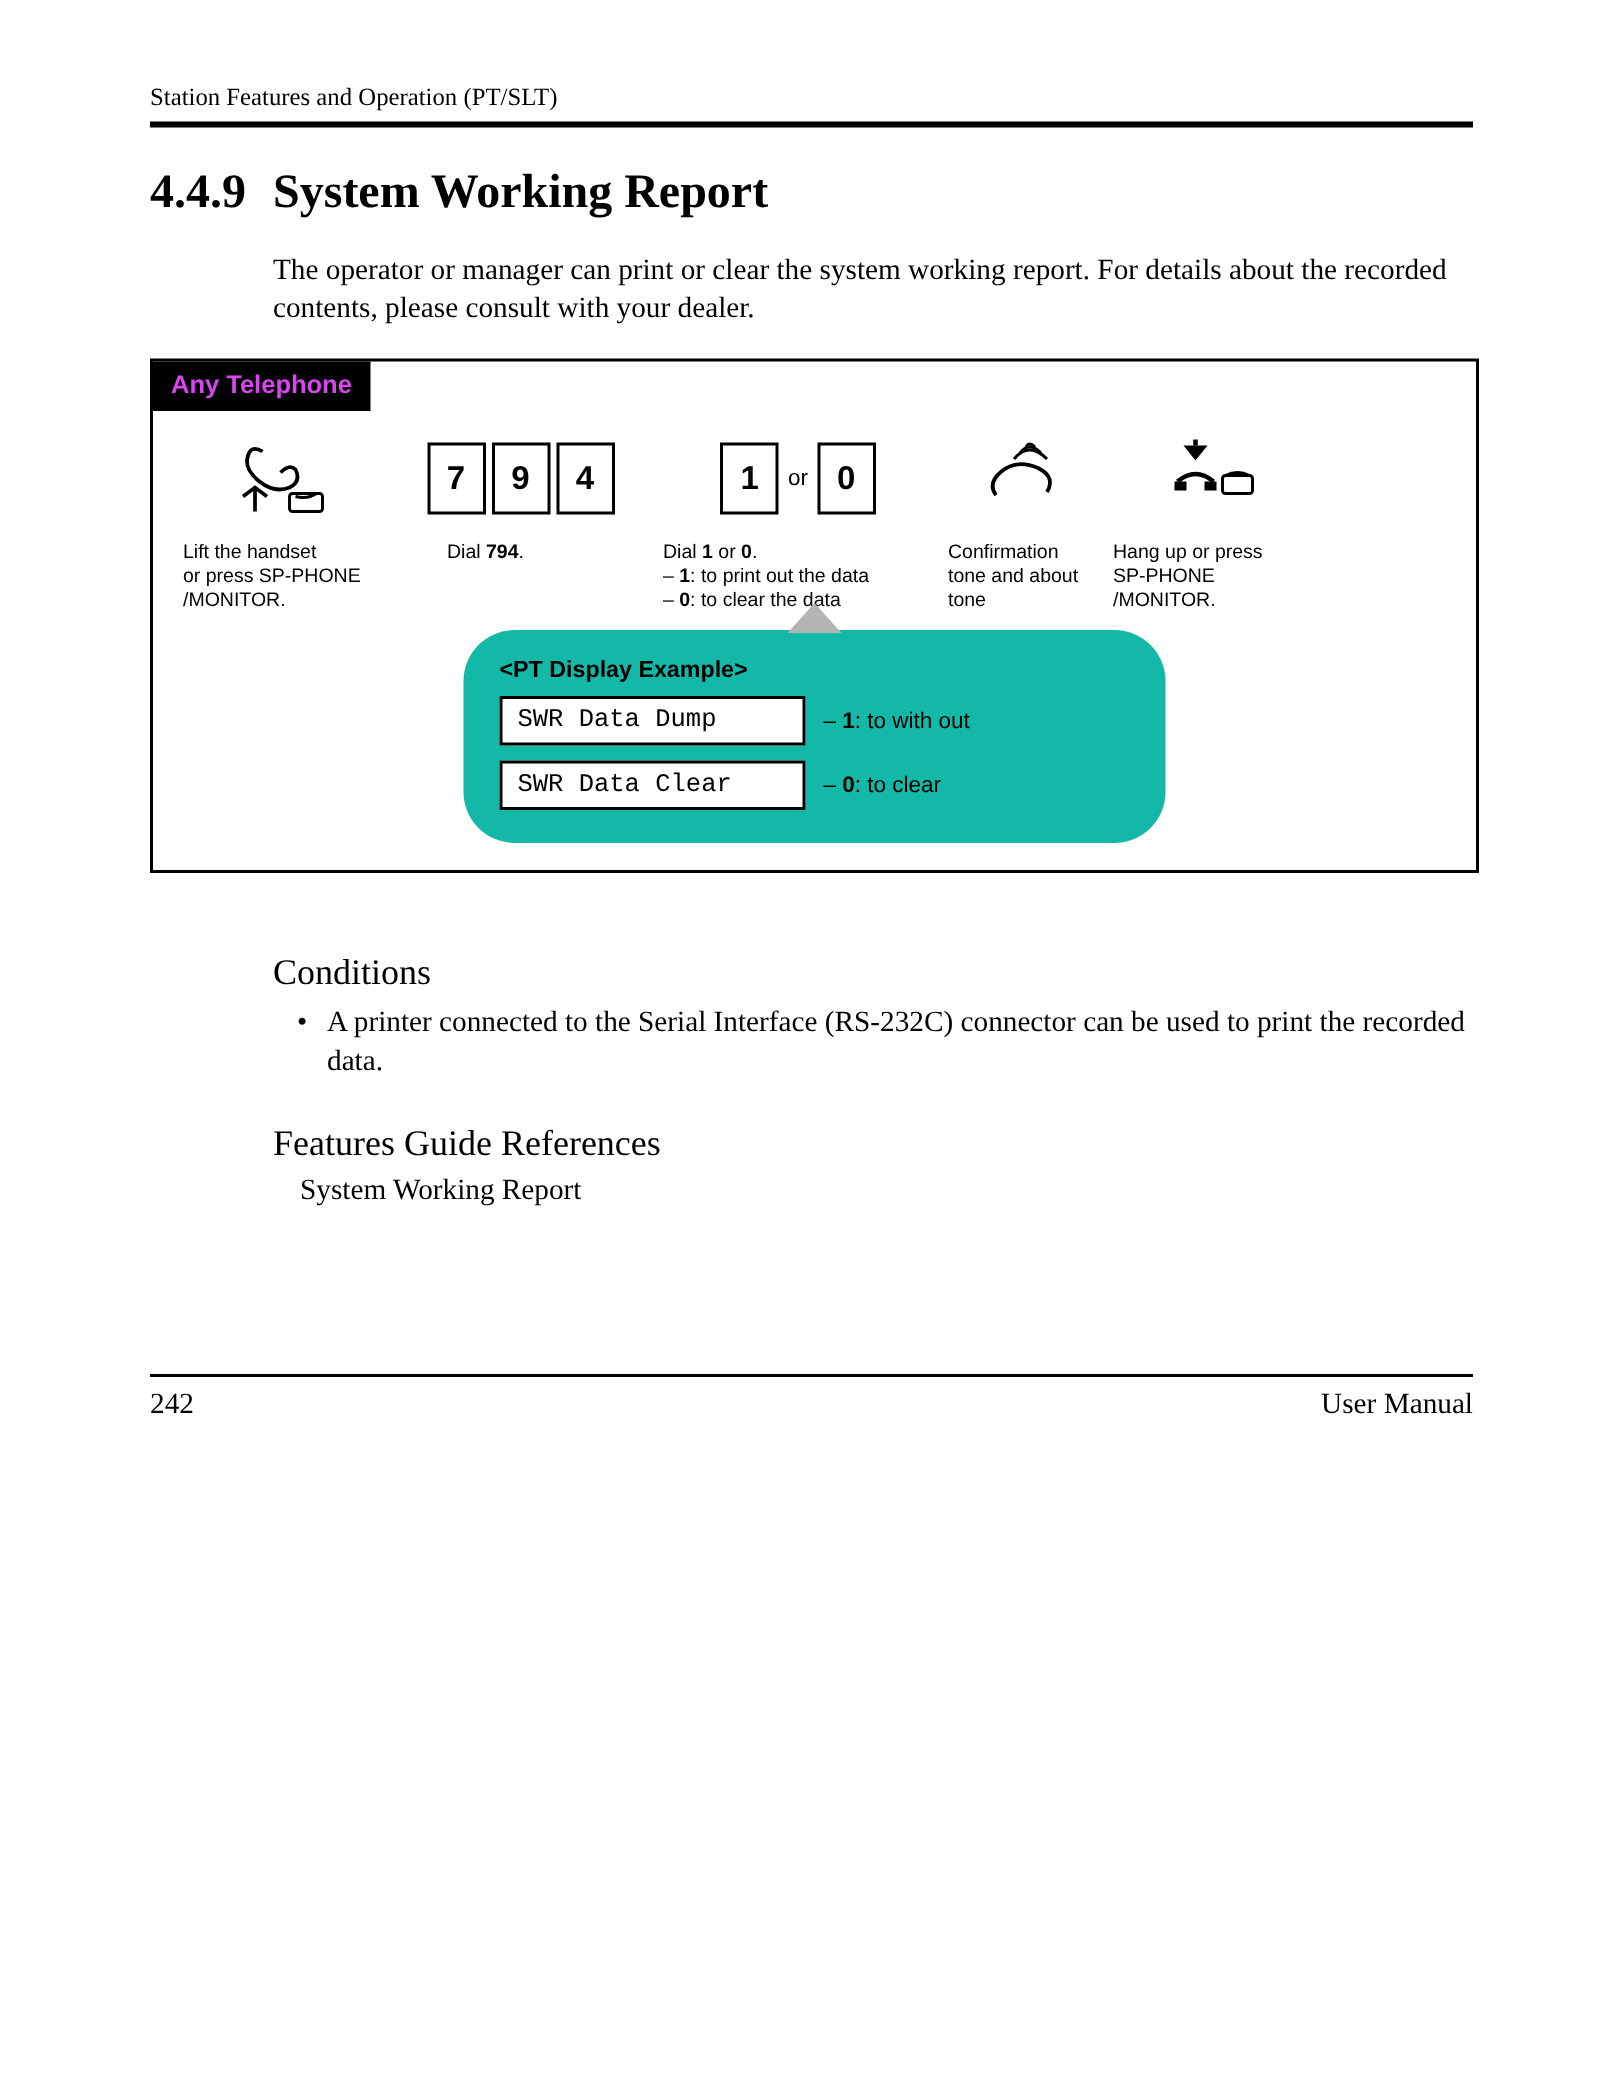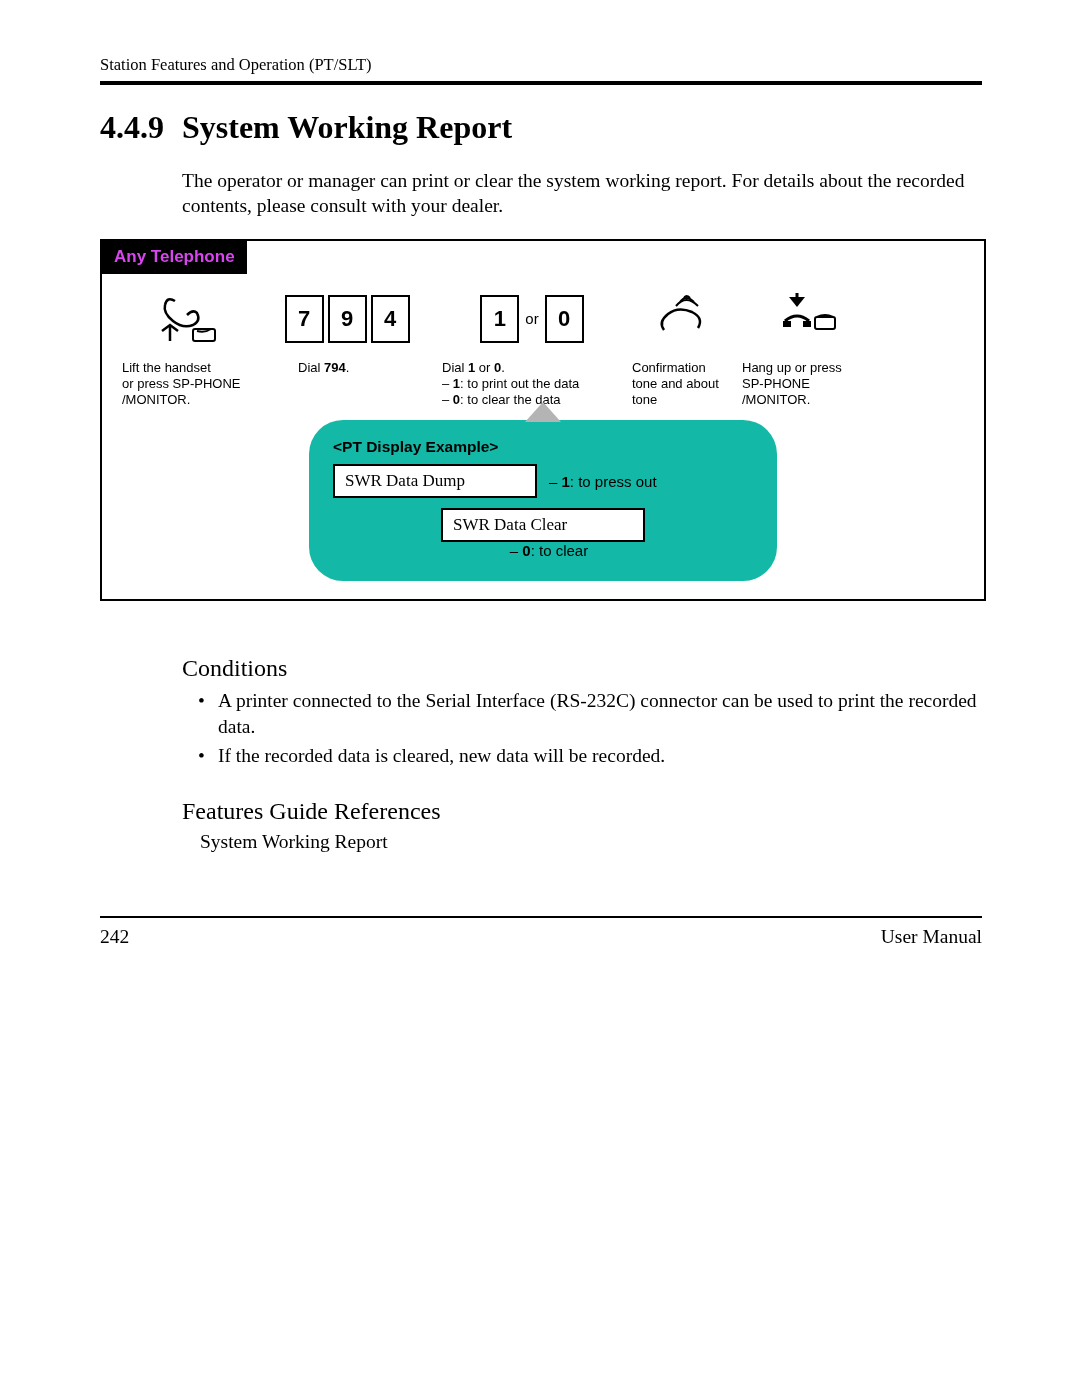--- a/index.html
+++ b/index.html
@@ -96,21 +96,21 @@
     transform: translateX(-50%);
     width: 0; height: 0;
     border-left: 18px solid transparent;
     border-right: 18px solid transparent;
     border-bottom: 20px solid #b4b4b4;
   }
   .pt-title { font-weight: bold; font-size: 15.5px; margin-bottom: 8px; }
   .pt-row { display:flex; align-items:center; margin-bottom:10px; }
   .pt-display {
     background:#fff; border:2px solid #000;
-    font-family: Liberation Serif, serif;
+    font-family: Liberation Mono, monospace;
     font-size: 17px;
     padding: 5px 10px;
     width: 180px;
   }
   .pt-label { font-size: 15px; margin-left: 12px; }
   .sub-heading {
     font-size: 24px;
     font-weight: normal;
     margin: 54px 0 6px 82px;
   }
@@ -244,37 +244,36 @@
         </div>
 
       </div>
 
       <div class="pt-panel">
         <div class="pt-pointer"></div>
         <div class="pt-title">&lt;PT Display Example&gt;</div>
         <div class="pt-row">
           <div class="pt-display">SWR Data Dump</div>
           <div class="pt-label">
-            <span>– </span><b>1</b><span>: to press out</span>
-          </div>
-        </div>
-        <div class="pt-row" style="margin-bottom:0;flex-direction:column;">
+            <span>– </span><b>1</b><span>: to with out</span>
+          </div>
+        </div>
+        <div class="pt-row" style="margin-bottom:0;">
           <div class="pt-display">SWR Data Clear</div>
           <div class="pt-label">
             <span>– </span><b>0</b><span>: to clear</span>
           </div>
         </div>
       </div>
     </div>
   </div>
 
   <div class="sub-heading">Conditions</div>
   <ul class="bullets">
     <li>A printer connected to the Serial Interface (RS-232C) connector can be used to print the recorded data.</li>
-    <li>If the recorded data is cleared, new data will be recorded.</li>
   </ul>
 
   <div class="sub-heading" style="margin-top:30px;">Features Guide References</div>
   <div class="ref-text">System Working Report</div>
 
   <div class="footer">
     <hr class="thin-rule">
     <div class="footer-row">
       <span>242</span>
       <span>User Manual</span>

